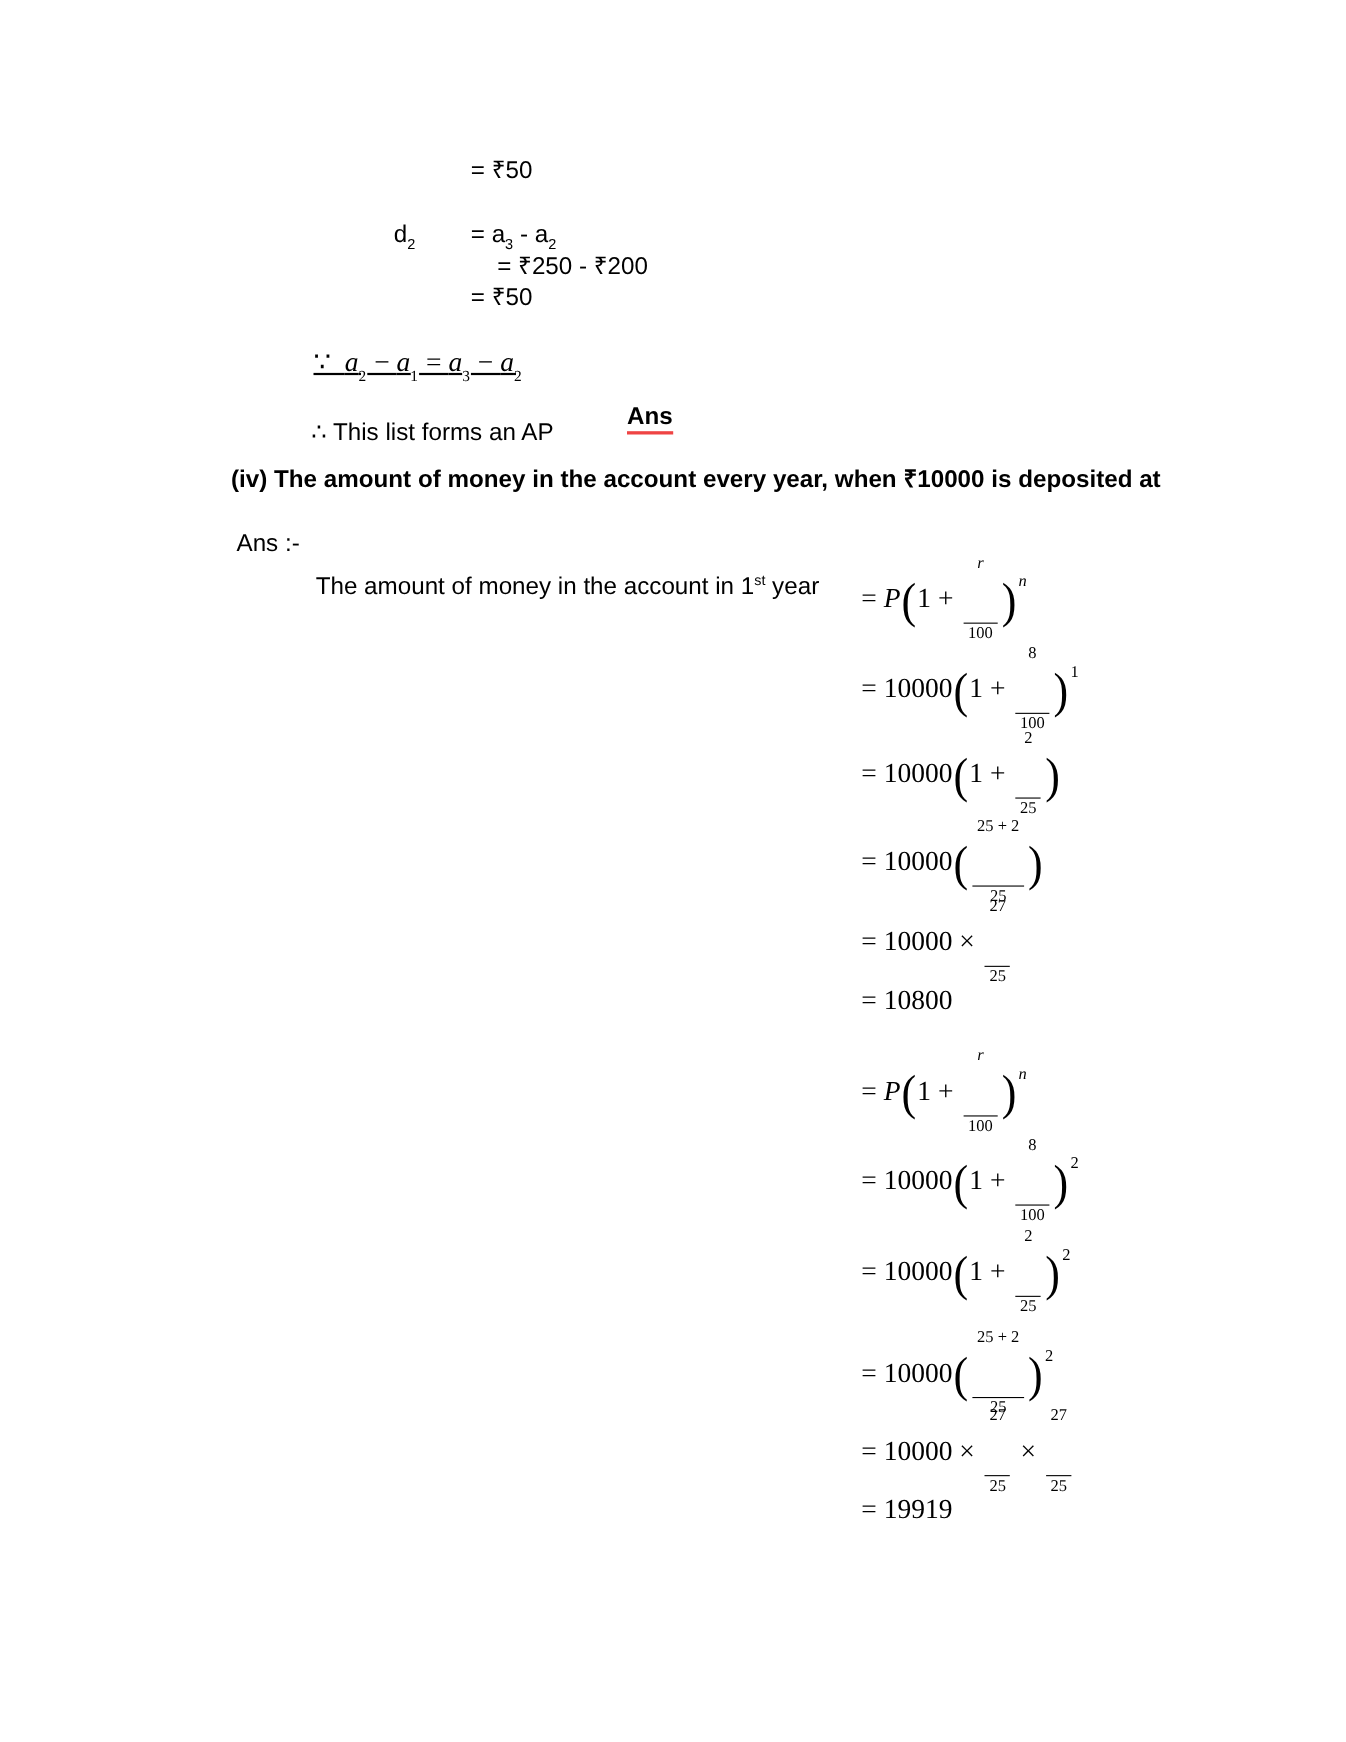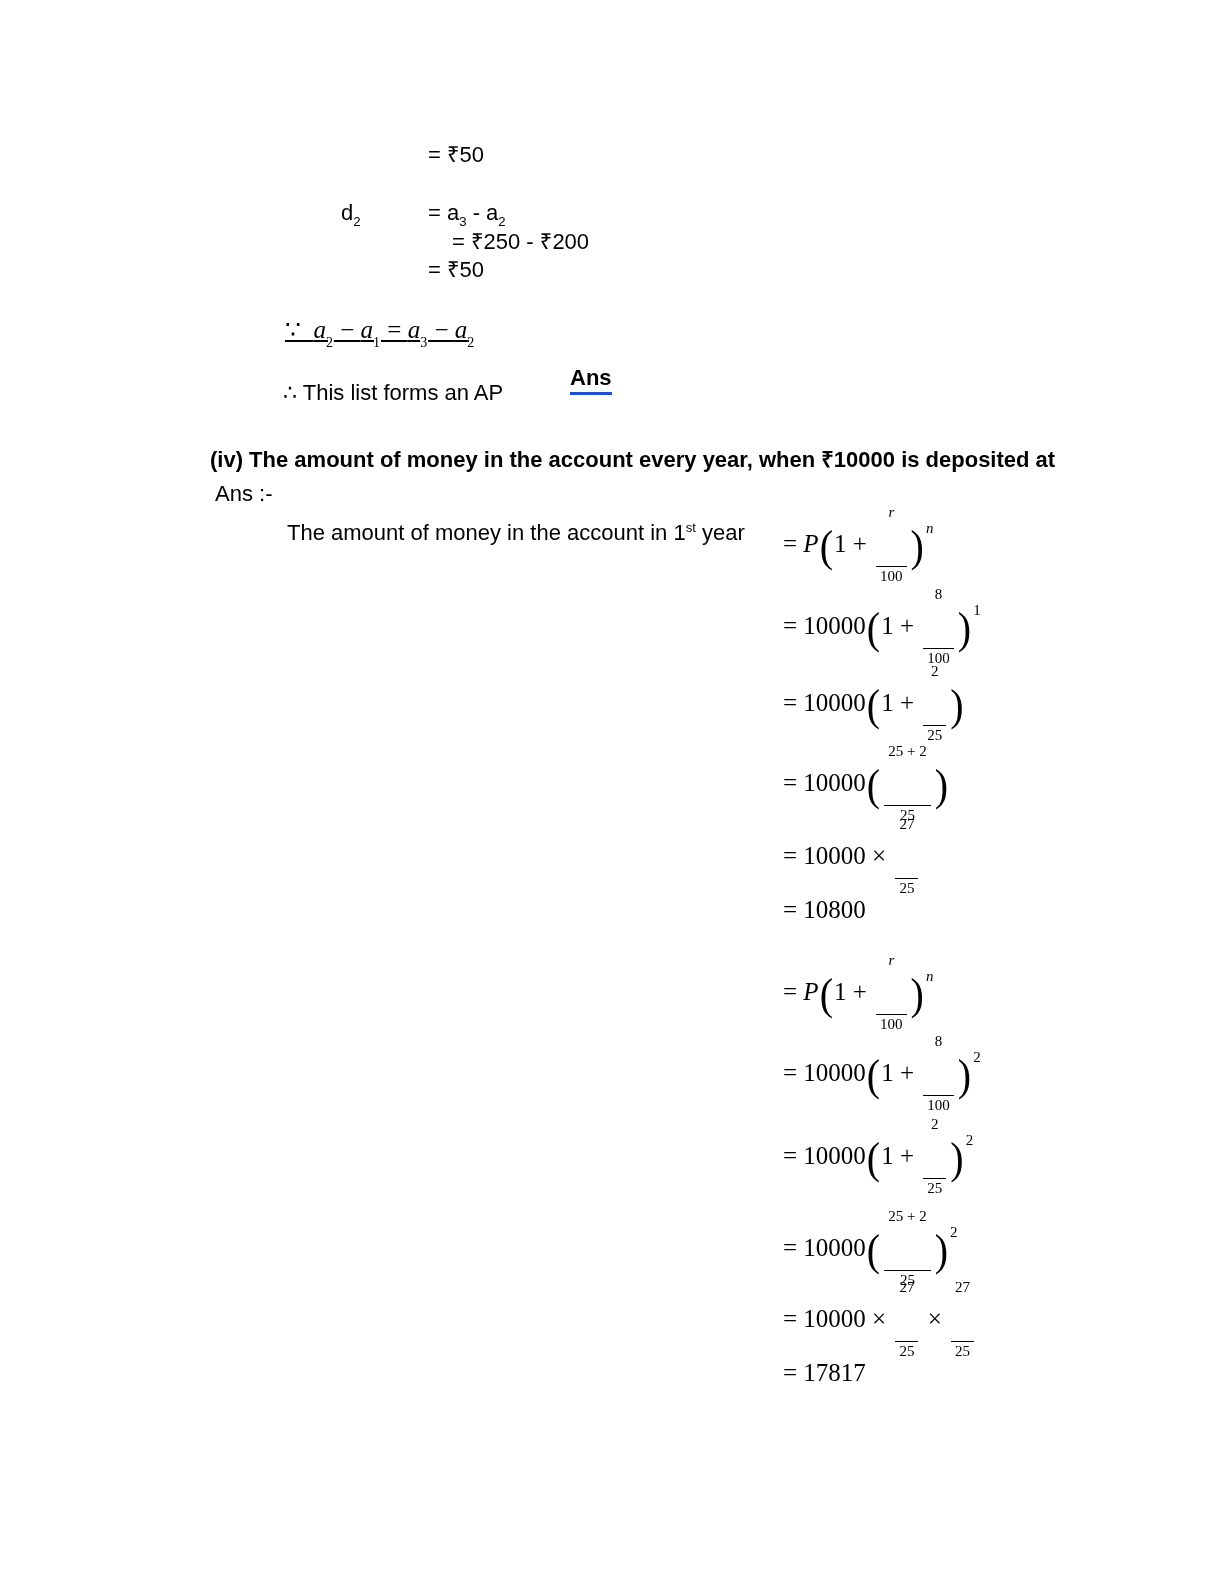--- a/index.html
+++ b/index.html
@@ -1,47 +1,47 @@
 <!DOCTYPE html>
 <html><head>
 <meta charset="utf-8">
 <style>
   html,body{margin:0;padding:0;background:#ffffff;}
   .page{position:relative;width:1224px;height:1574px;background:#ffffff;color:#000;
         font-family:"Liberation Sans",sans-serif;overflow:hidden;}
   .row{position:absolute;white-space:nowrap;}
   .sans{font-size:22px;line-height:26px;}
-  .bold{font-weight:bold;margin-top:24px;}
+  .bold{font-weight:bold;}
   
   .eq{position:absolute;white-space:nowrap;font-family:"Liberation Serif",serif;
       font-size:25px;height:56px;line-height:56px;}
   .mathline{position:absolute;white-space:nowrap;font-family:"Liberation Serif",serif;
       font-size:25px;height:40px;line-height:40px;text-decoration:underline;}
   .m-txt{white-space:pre;}
   .m-it{font-style:italic;}
   .m-sub{font-size:60%;position:relative;top:.45em;line-height:0;}
   .mathline .m-sub{top:.62em;font-size:56%;margin-right:1px;}
   .m-sup{display:inline-block;font-size:15px;position:relative;top:-19px;line-height:0;margin-left:1px;}
   .m-paren{display:inline-block;font-size:40px;line-height:1;vertical-align:middle;
            transform:scaleY(1.12);margin:0 1px;font-weight:400;}
   .m-frac{display:inline-block;vertical-align:middle;text-align:center;font-size:15px;
           line-height:1.25;margin:0 3px;position:relative;top:-2px;}
   .m-num{display:block;padding:0 4px;}
   .m-den{display:block;border-top:1.4px solid #000;padding:0 4px;margin-top:44px;}
-  .ans-underline{font-weight:bold;border-bottom:3px solid #1d4ed8;padding-bottom:1px;}
+  .ans-underline{font-weight:bold;border-bottom:3px solid #ef4444;padding-bottom:1px;}
   .label sup{font-size:13px;vertical-align:8px;line-height:0;margin-top:47px;}
 </style>
 </head>
 <body>
 
 <div class="page">
 
   <div class="row sans" style="left:428px;top:142px"><span class="m-txt">= ₹50</span></div>
 
-  <div class="row sans" style="left:341px;top:200px"><span class="m-txt">d</span><span class="m-sub">2</span></div>
+  <div class="row sans" style="left:358px;top:200px"><span class="m-txt">d</span><span class="m-sub">2</span></div>
   <div class="row sans" style="left:428px;top:200px"><span class="m-txt">= a</span><span class="m-sub">3</span><span class="m-txt"> - a</span><span class="m-sub">2</span></div>
   <div class="row sans" style="left:452px;top:229px"><span class="m-txt">= ₹250 - ₹200</span></div>
   <div class="row sans" style="left:428px;top:257px"><span class="m-txt">= ₹50</span></div>
 
   <div class="mathline" style="left:285px;top:310px"><span class="m-txt">∵  </span><span class="m-it">a</span><span class="m-sub">2</span><span class="m-txt"> − </span><span class="m-it">a</span><span class="m-sub">1</span><span class="m-txt"> = </span><span class="m-it">a</span><span class="m-sub">3</span><span class="m-txt"> − </span><span class="m-it">a</span><span class="m-sub">2</span></div>
 
   <div class="row sans" style="left:283px;top:380px">∴ This list forms an AP</div>
   <span class="row sans ans-underline" style="left:570px;top:365px">Ans</span>
 
   <div class="row sans bold" style="left:210px;top:423px">(iv) The amount of money in the account every year, when ₹10000 is deposited at</div>
@@ -55,15 +55,15 @@
   <div class="eq" style="left:783px;top:744px"><span class="m-txt">= 10000</span><span class="m-paren">(</span><span class="m-frac"><span class="m-num">25 + 2</span><span class="m-den">25</span></span><span class="m-paren">)</span></div>
   <div class="eq" style="left:783px;top:817px"><span class="m-txt">= 10000 × </span><span class="m-frac"><span class="m-num">27</span><span class="m-den">25</span></span></div>
   <div class="eq" style="left:783px;top:882px"><span class="m-txt">= 10800</span></div>
 
 
   <div class="eq" style="left:783px;top:953px"><span class="m-txt">= </span><span class="m-it">P</span><span class="m-paren">(</span><span class="m-txt">1 + </span><span class="m-frac"><span class="m-num m-it">r</span><span class="m-den">100</span></span><span class="m-paren">)</span><span class="m-sup m-it">n</span></div>
   <div class="eq" style="left:783px;top:1034px"><span class="m-txt">= 10000</span><span class="m-paren">(</span><span class="m-txt">1 + </span><span class="m-frac"><span class="m-num">8</span><span class="m-den">100</span></span><span class="m-paren">)</span><span class="m-sup">2</span></div>
   <div class="eq" style="left:783px;top:1117px"><span class="m-txt">= 10000</span><span class="m-paren">(</span><span class="m-txt">1 + </span><span class="m-frac"><span class="m-num">2</span><span class="m-den">25</span></span><span class="m-paren">)</span><span class="m-sup">2</span></div>
   <div class="eq" style="left:783px;top:1209px"><span class="m-txt">= 10000</span><span class="m-paren">(</span><span class="m-frac"><span class="m-num">25 + 2</span><span class="m-den">25</span></span><span class="m-paren">)</span><span class="m-sup">2</span></div>
   <div class="eq" style="left:783px;top:1280px"><span class="m-txt">= 10000 × </span><span class="m-frac"><span class="m-num">27</span><span class="m-den">25</span></span><span class="m-txt"> × </span><span class="m-frac"><span class="m-num">27</span><span class="m-den">25</span></span></div>
-  <div class="eq" style="left:783px;top:1345px"><span class="m-txt">= 17817</span></div>
+  <div class="eq" style="left:783px;top:1345px"><span class="m-txt">= 19919</span></div>
 
 </div>
 
 </body></html>

